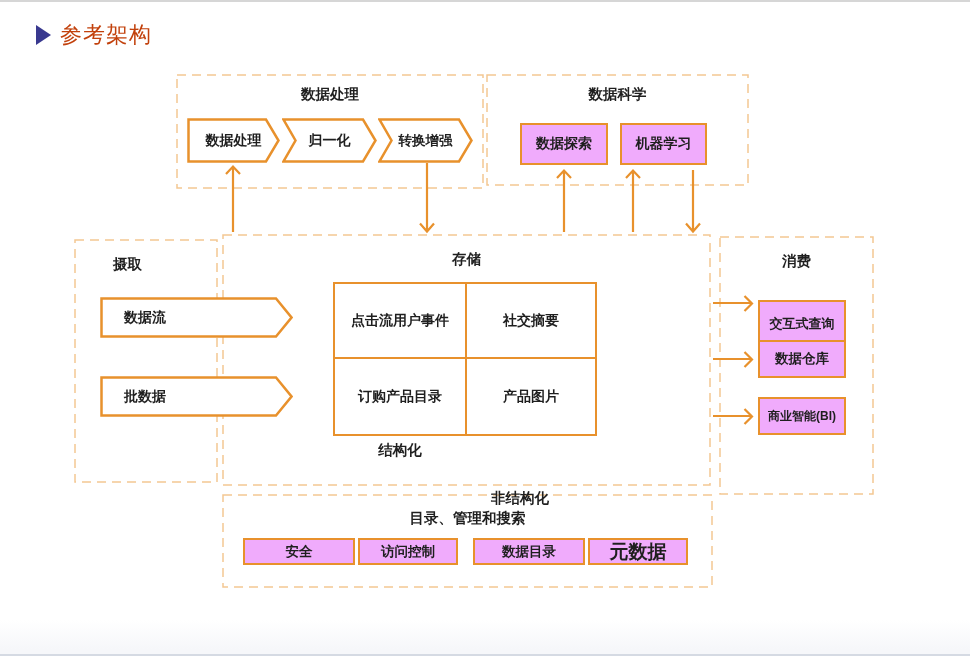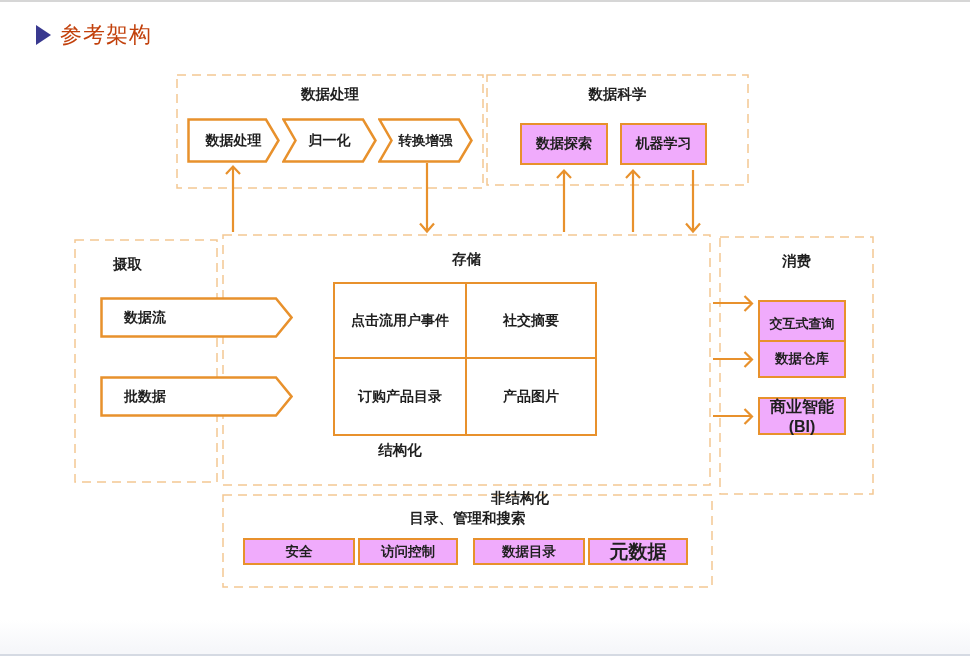--- a/index.html
+++ b/index.html
@@ -167,21 +167,21 @@
     </div>
 
     <div class="gridfoot" style="left:110px;top:206px;width:134px;">结构化</div>
     <div class="gridfoot" style="left:232px;top:206px;width:130px;margin-top:48px;">非结构化</div>
   </div>
 
   <div class="group" style="left:720px;top:237px;width:153px;height:257px;">
     <div class="group-label" style="top:15px;">消费</div>
     <div class="rectbox" style="left:38px;top:47px;width:88px;height:48px;font-size:13px;margin-top:16px;">交互式查询</div>
     <div class="rectbox" style="left:38px;top:103px;width:88px;height:38px;font-size:13.5px;">数据仓库</div>
-    <div class="rectbox" style="left:38px;top:160px;width:88px;height:38px;font-size:16px;">商业智能(BI)</div>
+    <div class="rectbox" style="left:38px;top:160px;width:88px;height:38px;font-size:12px;">商业智能(BI)</div>
   </div>
 
   <div class="group" style="left:223px;top:495px;width:489px;height:92px;">
     <div class="group-label" style="top:14px;">目录、管理和搜索</div>
     <div class="rectbox" style="left:20px;top:43px;width:112px;height:27px;font-size:13.5px;">安全</div>
     <div class="rectbox" style="left:135px;top:43px;width:100px;height:27px;font-size:13.5px;">访问控制</div>
     <div class="rectbox" style="left:250px;top:43px;width:112px;height:27px;font-size:13.5px;">数据目录</div>
     <div class="rectbox" style="left:365px;top:43px;width:100px;height:27px;font-size:19px;">元数据</div>
   </div>
 

